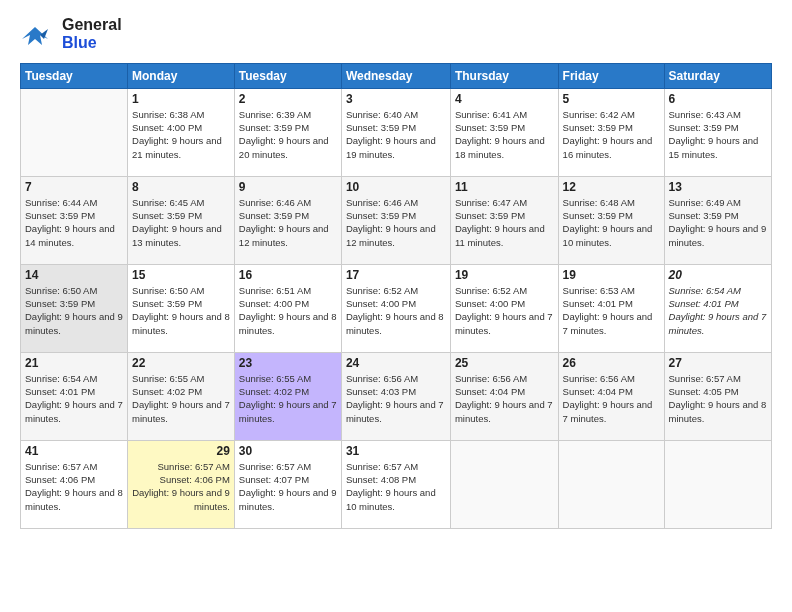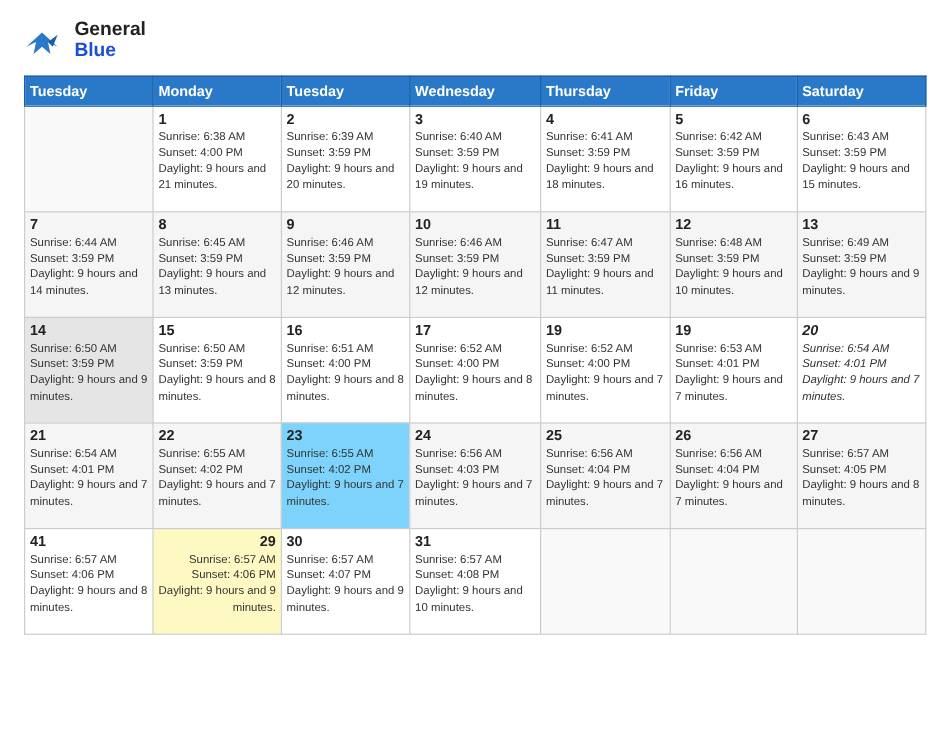--- a/index.html
+++ b/index.html
@@ -213,21 +213,21 @@
         </tr>
         <tr>
           <td style="background: rgb(245, 245, 245);">
             <div class="day-num">21</div>
             <div class="day-detail">Sunrise: 6:54 AM<br>Sunset: 4:01 PM<br>Daylight: 9 hours and 7 minutes.</div>
           </td>
           <td style="background: rgb(245, 245, 245); margin-left: 38px;">
             <div class="day-num">22</div>
             <div class="day-detail">Sunrise: 6:55 AM<br>Sunset: 4:02 PM<br>Daylight: 9 hours and 7 minutes.</div>
           </td>
-          <td style="background: #7dd3fc;">
+          <td style="background: #c4b5fd;">
             <div class="day-num">23</div>
             <div class="day-detail">Sunrise: 6:55 AM<br>Sunset: 4:02 PM<br>Daylight: 9 hours and 7 minutes.</div>
           </td>
           <td style="background: rgb(245, 245, 245);">
             <div class="day-num">24</div>
             <div class="day-detail">Sunrise: 6:56 AM<br>Sunset: 4:03 PM<br>Daylight: 9 hours and 7 minutes.</div>
           </td>
           <td style="background: rgb(245, 245, 245);">
             <div class="day-num">25</div>
             <div class="day-detail">Sunrise: 6:56 AM<br>Sunset: 4:04 PM<br>Daylight: 9 hours and 7 minutes.</div>

